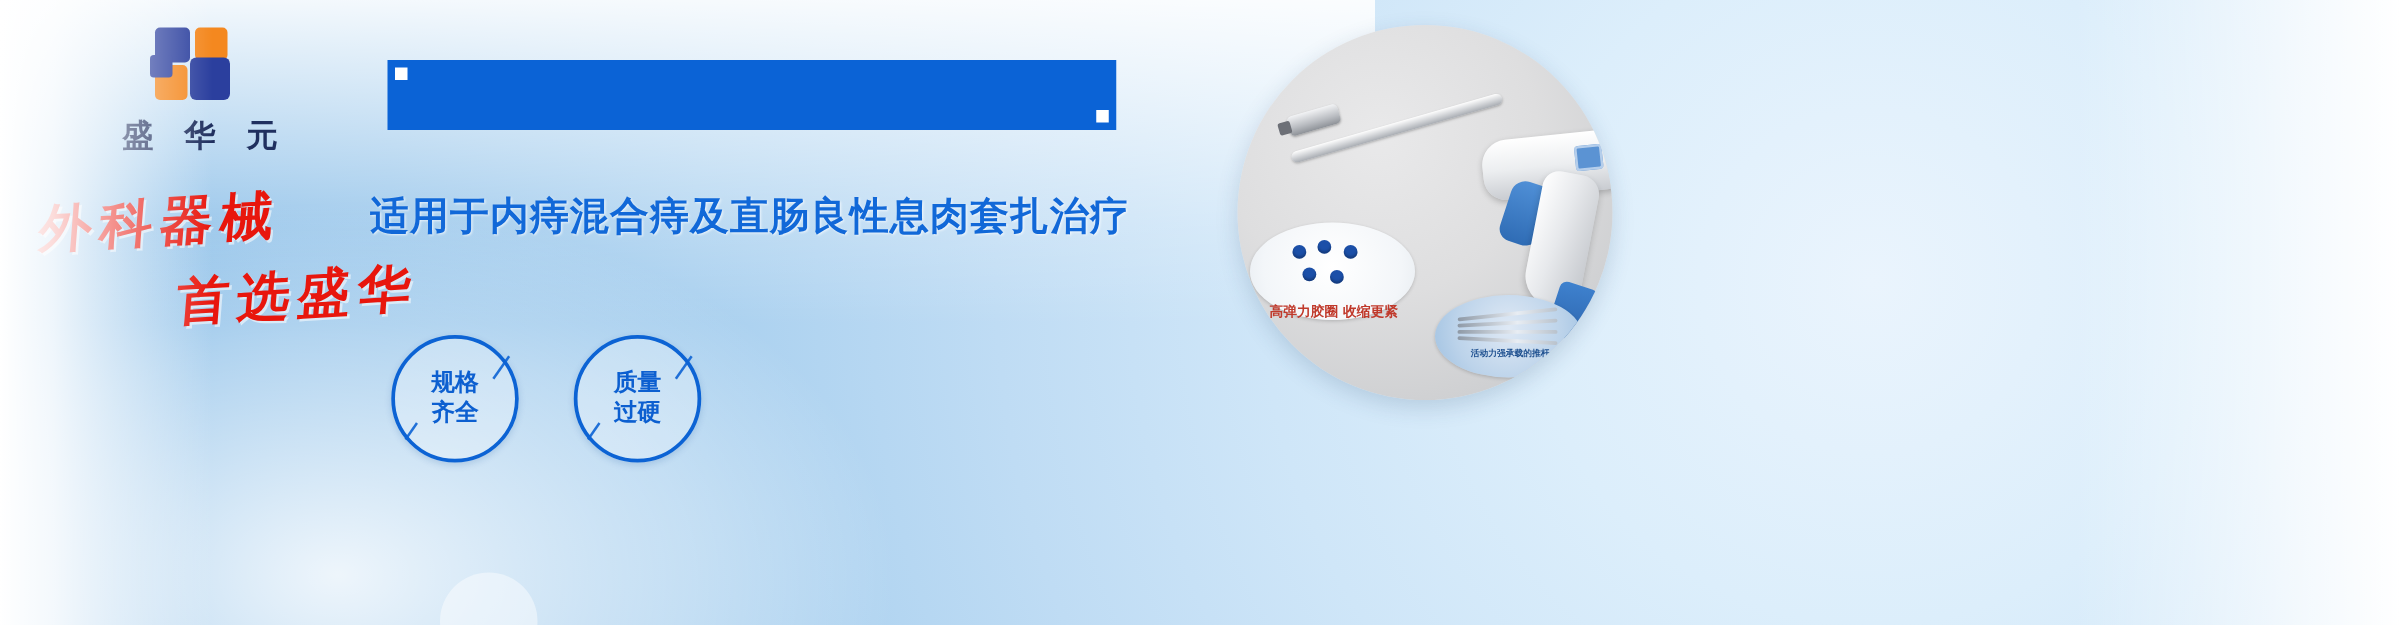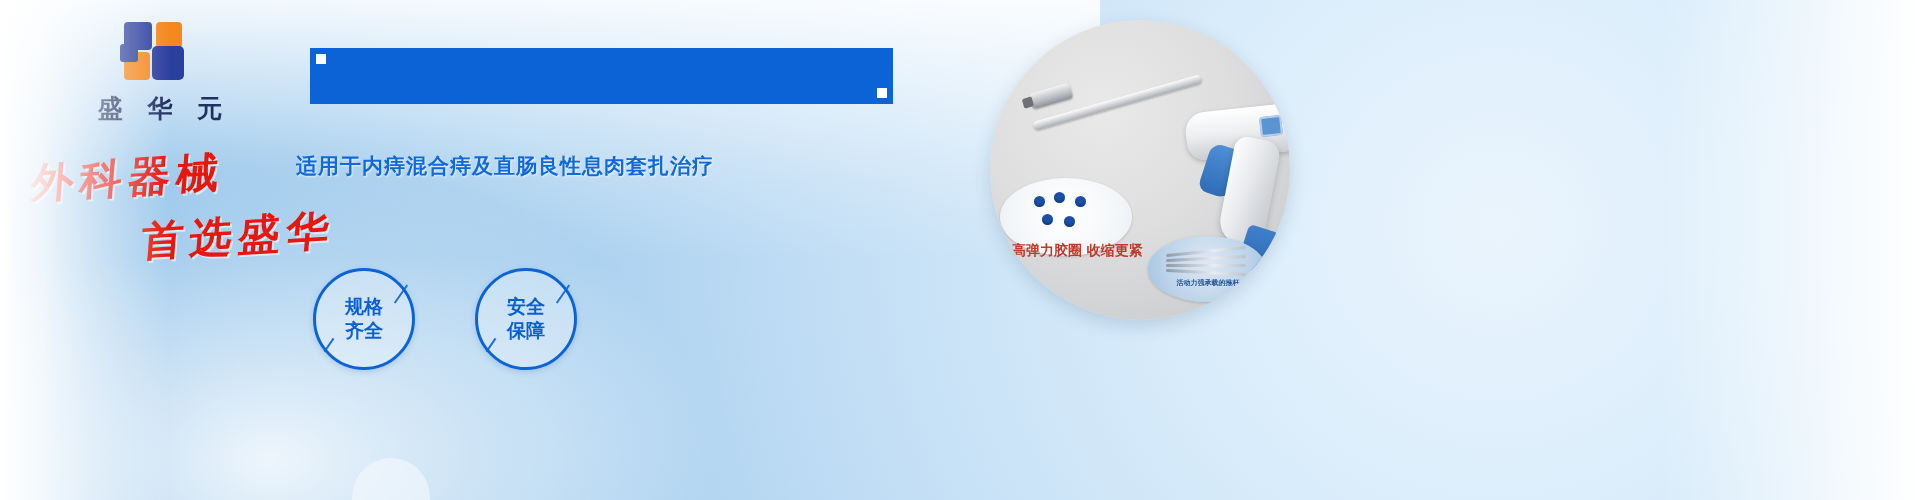--- a/index.html
+++ b/index.html
@@ -79,27 +79,27 @@
     position:absolute;left:310px;top:46px;width:583px;height:58px;
     display:flex;align-items:center;justify-content:center;
     color:#ffffff;font-size:37px;font-weight:bold;letter-spacing:2px;
     font-family:"DejaVu Sans", sans-serif;
     text-shadow:0 2px 3px rgba(0,0,0,0.35);
   }
 
   
   .subhead{
     position:absolute;left:296px;top:152px;width:620px;
-    color:#1168d8;font-size:21px;font-weight:bold;letter-spacing:1px;
+    color:#1168d8;font-size:31px;font-weight:bold;letter-spacing:1px;
     font-family:"DejaVu Sans", sans-serif;
     text-shadow:1px 1px 2px rgba(255,255,255,0.7);
   }
 
   
-  .features{position:absolute;left:313px;top:268px;display:flex;gap:60px;}
+  .features{position:absolute;left:313px;top:268px;display:flex;gap:44px;}
   .feature{
     position:relative;width:96px;height:96px;border-radius:50%;
     border:3px solid #0c63d4;background:rgba(255,255,255,0.25);
     display:flex;flex-direction:column;align-items:center;justify-content:center;
     color:#0c5fd0;font-size:19px;font-weight:bold;line-height:1.25;
     font-family:"DejaVu Sans", sans-serif;
     box-shadow:0 2px 6px rgba(10,70,150,0.18);
   }
   .feature .slash{
     position:absolute;right:10px;top:12px;width:2px;height:22px;background:#0c63d4;
@@ -171,21 +171,21 @@
   .rings-dots{position:absolute;left:34px;top:14px;width:64px;height:40px;}
   .rings-dots i{position:absolute;width:11px;height:11px;border-radius:50%;
     background:#1b4fa8;box-shadow:inset 0 -2px 2px rgba(0,0,0,.25);}
   .rings-dots i:nth-child(1){left:0;top:4px;}
   .rings-dots i:nth-child(2){left:20px;top:0;}
   .rings-dots i:nth-child(3){left:41px;top:4px;}
   .rings-dots i:nth-child(4){left:8px;top:22px;}
   .rings-dots i:nth-child(5){left:30px;top:24px;}
   .inset-cap-a{
     position:absolute;left:22px;top:222px;width:110px;height:14px;
-    text-align:center;color:#c0392b;font-size:14px;font-weight:bold;
+    text-align:center;color:#c0392b;font-size:11px;font-weight:bold;
     font-family:"DejaVu Sans", sans-serif;white-space:nowrap;
   }
   .inset-needles{
     left:158px;top:216px;width:118px;height:66px;border-radius:50%;
     background:radial-gradient(circle at 50% 40%, #dfe9f5 0%, #bcd3ea 60%, #9cbfe0 100%);
   }
   .needles-art{position:absolute;left:18px;top:14px;width:84px;height:26px;}
   .needles-art b{
     position:absolute;left:0;width:80px;height:3px;border-radius:2px;
     background:linear-gradient(90deg,#8e99a6 0%, #e8edf3 60%, #b9c2cc 100%);
@@ -262,22 +262,22 @@
   <div class="features">
     <div class="feature">
       <span class="slash"></span>
         <span class="slash2"></span>
       <span>规格</span>
       <span>齐全</span>
     </div>
     <div class="feature">
       <span class="slash"></span>
         <span class="slash2"></span>
-      <span>安全</span>
-      <span>保障</span>
+      <span>质量</span>
+      <span>过硬</span>
     </div>
   </div>
 
   <div class="photo">
     <span class="barrel-tip"></span>
     <span class="gun-barrel"></span>
     <span class="gun-body"></span>
     <span class="gun-panel"></span>
     <span class="gun-trigger"></span>
     <span class="gun-grip"></span>

